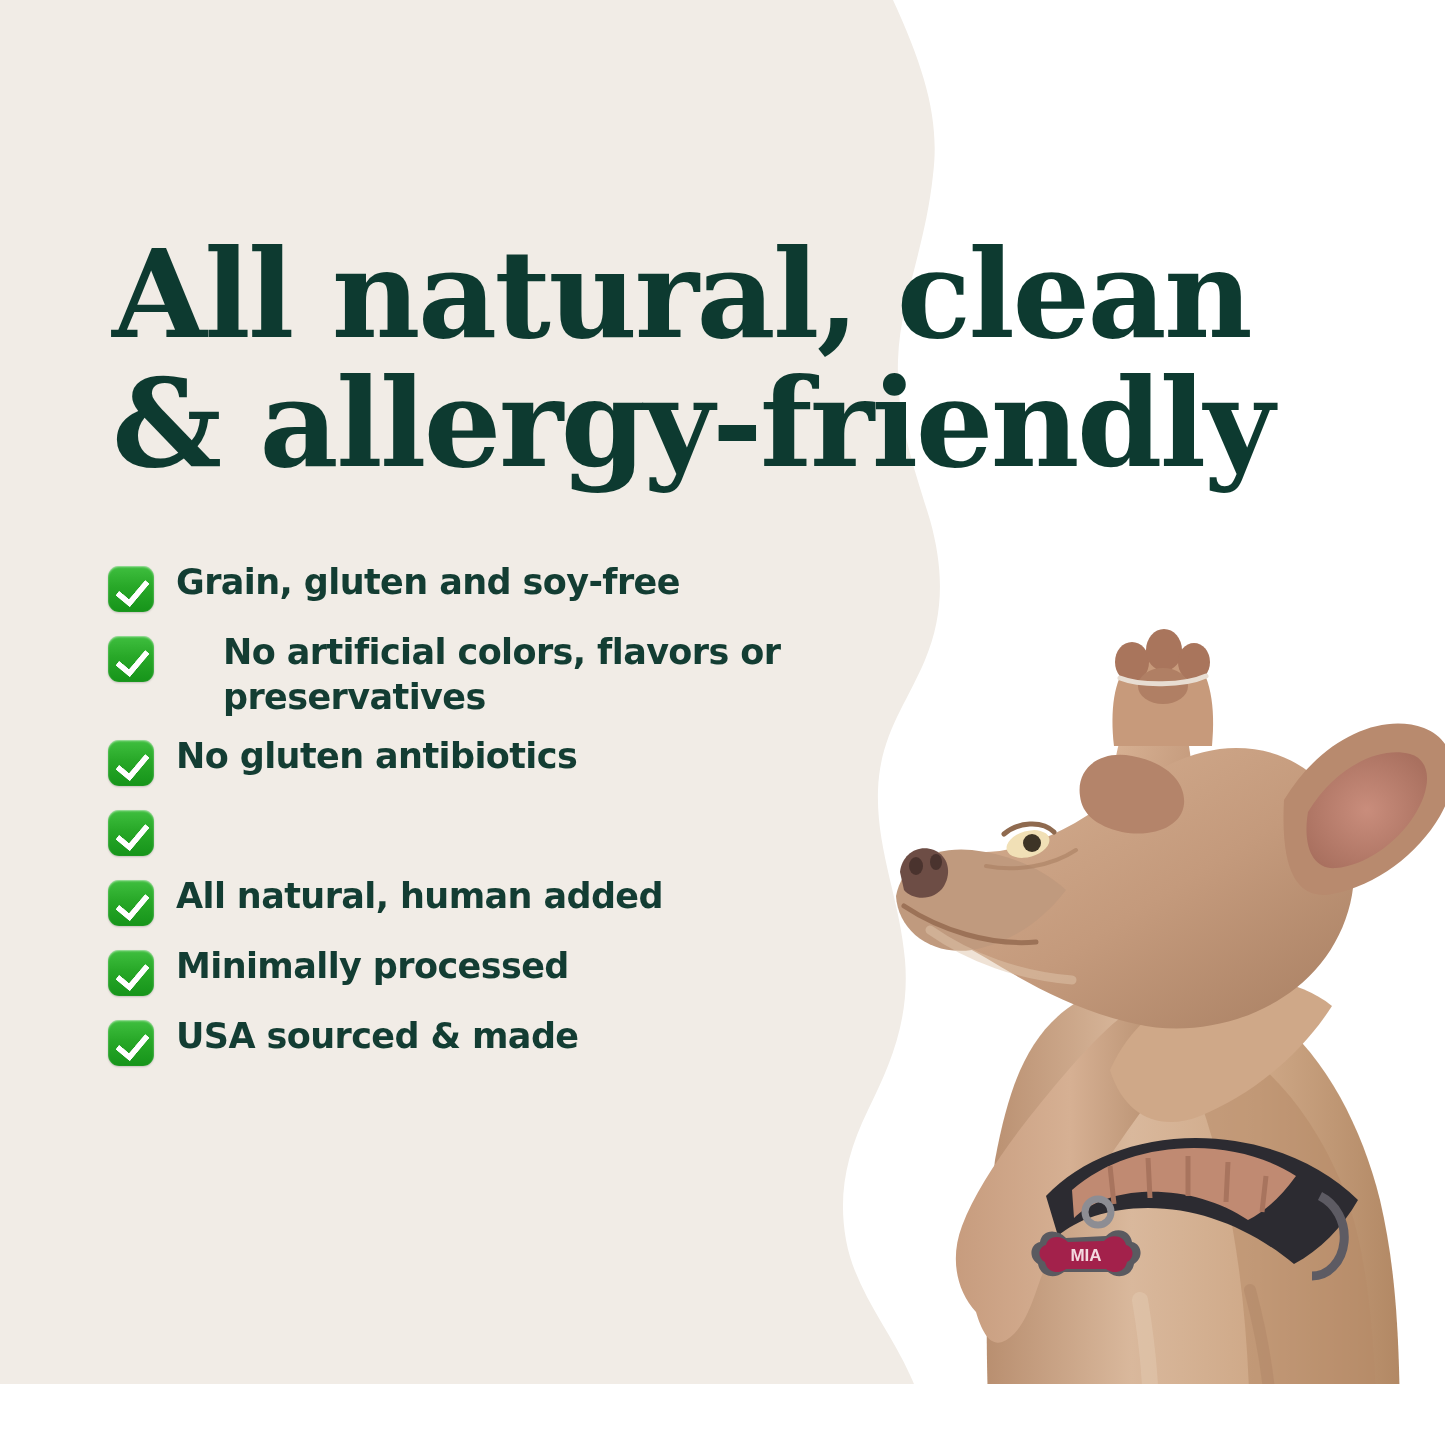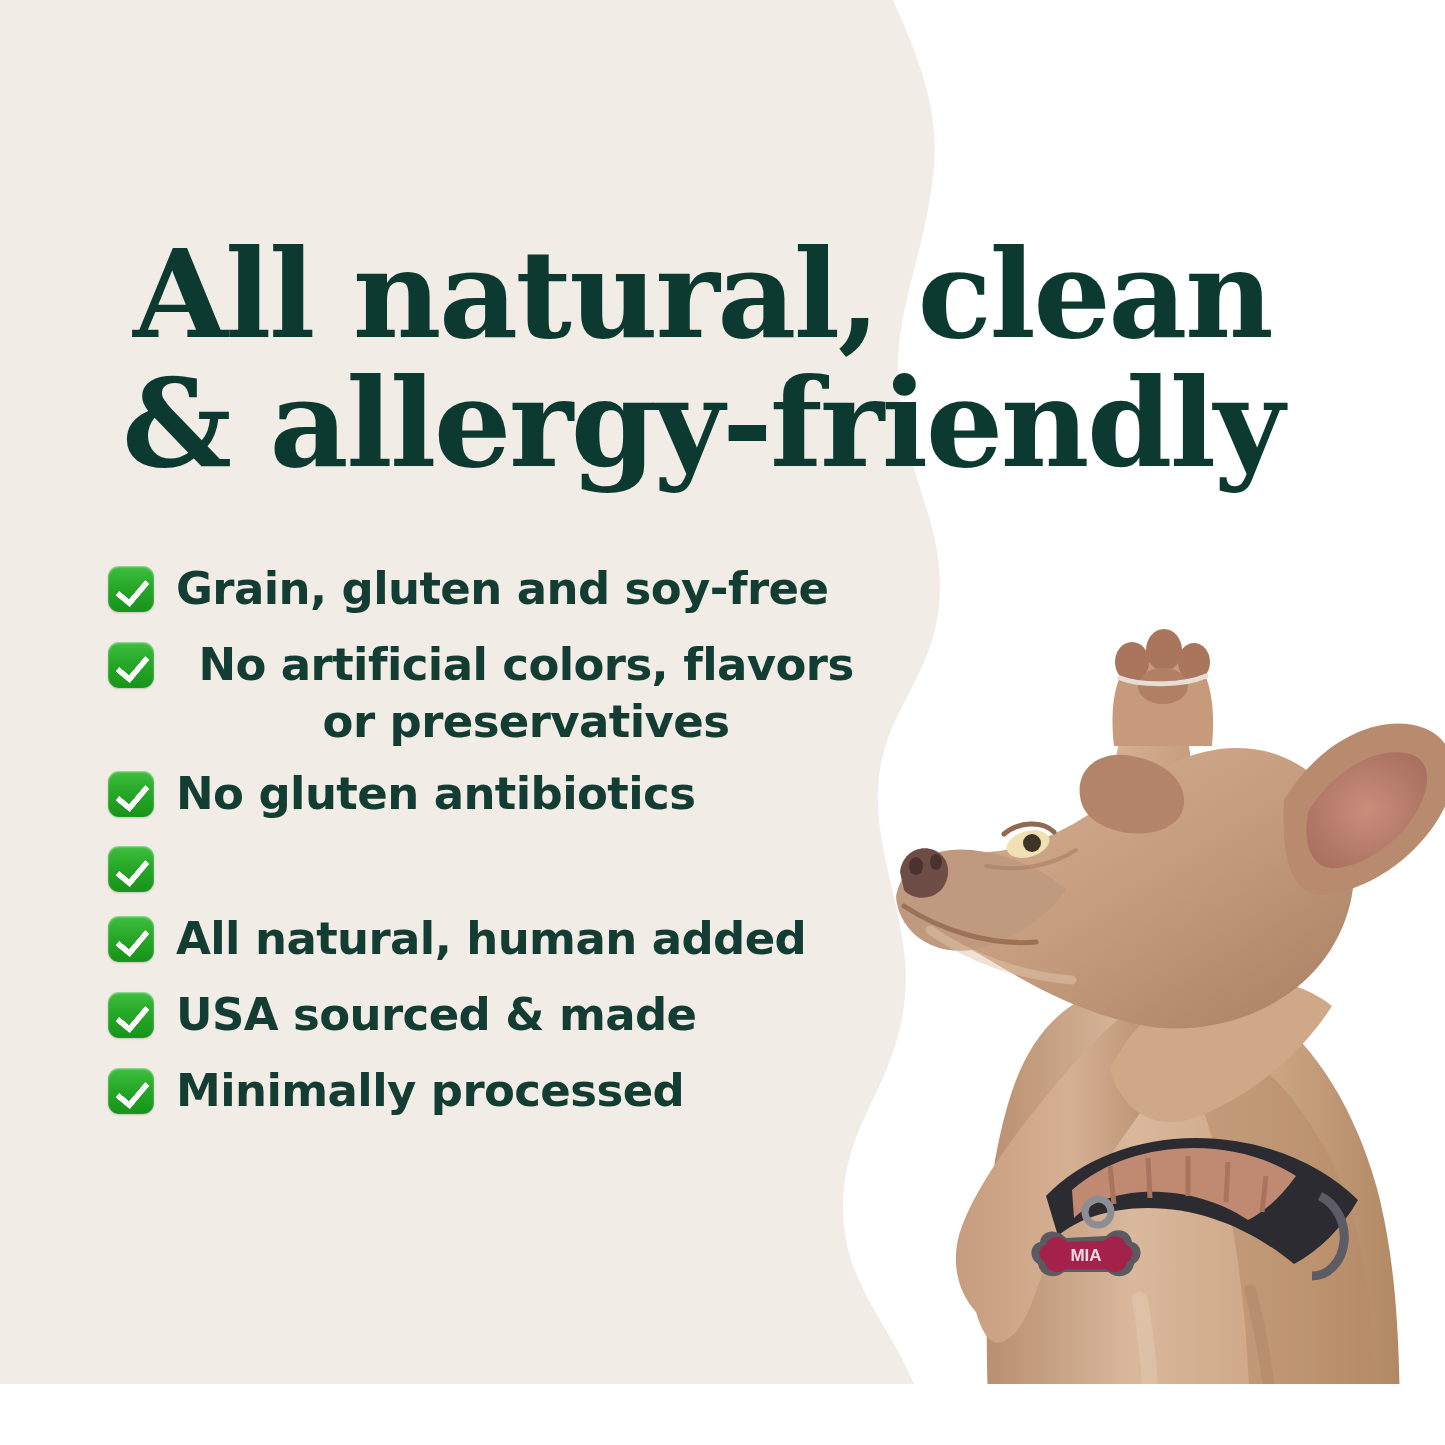--- a/index.html
+++ b/index.html
@@ -7,21 +7,20 @@
     padding: 0;
     background: #ffffff;
   }
   #canvas {
     position: relative;
     width: 1445px;
     height: 1384px;
     overflow: hidden;
     background: #f97316;
     font-family: "Liberation Sans", sans-serif;
-    text-align: center;
   }
 
   
   .bg-white {
     position: absolute;
     inset: 0;
     background: #ffffff;
   }
   .bg-beige-svg {
     position: absolute;
@@ -80,21 +79,21 @@
     width: 13px;
     height: 25px;
     border: solid #ffffff;
     border-width: 0 6px 6px 0;
     transform: rotate(40deg);
     border-radius: 1px;
   }
   .feature-text {
     font-family: "DejaVu Sans", "Liberation Sans", sans-serif;
     font-weight: 700;
-    font-size: 45px;
+    font-size: 35px;
     line-height: 1.28;
     letter-spacing: -0.6px;
     color: #133d33;
   }
 
   
   .dog-layer {
     position: absolute;
     left: 780px;
     top: 600px;
@@ -130,45 +129,45 @@
 
   <ul class="feature-list" style="list-style:none;margin:0;padding:0;">
 
     <li class="feature-item">
       <span class="check-icon"></span>
       <span class="feature-text">Grain, gluten and soy-free</span>
     </li>
 
     <li class="feature-item two-line">
       <span class="check-icon"></span>
-      <span class="feature-text" style="max-width:700px;">No artificial colors, flavors or preservatives</span>
+      <span class="feature-text" style="max-width:700px;margin-left:47px;">No artificial colors, flavors or preservatives</span>
     </li>
 
     <li class="feature-item">
       <span class="check-icon"></span>
       <span class="feature-text">No gluten antibiotics</span>
     </li>
 
     <li class="feature-item">
       <span class="check-icon"></span>
     </li>
 
     <li class="feature-item">
       <span class="check-icon"></span>
       <span class="feature-text">All natural, human added</span>
     </li>
 
     <li class="feature-item">
       <span class="check-icon"></span>
+      <span class="feature-text">Minimally processed</span>
+    </li>
+
+    <li class="feature-item">
+      <span class="check-icon"></span>
       <span class="feature-text">USA sourced &amp; made</span>
-    </li>
-
-    <li class="feature-item">
-      <span class="check-icon"></span>
-      <span class="feature-text">Minimally processed</span>
     </li>
   </ul>
 
   <div class="dog-layer">
     <svg class="dog-svg" viewBox="0 0 665 845" preserveAspectRatio="none">
       <defs>
         <linearGradient id="furA" x1="0" y1="0" x2="1" y2="1">
           <stop offset="0%" stop-color="#d8b294"></stop>
           <stop offset="55%" stop-color="#c49a7c"></stop>
           <stop offset="100%" stop-color="#a87f62"></stop>

